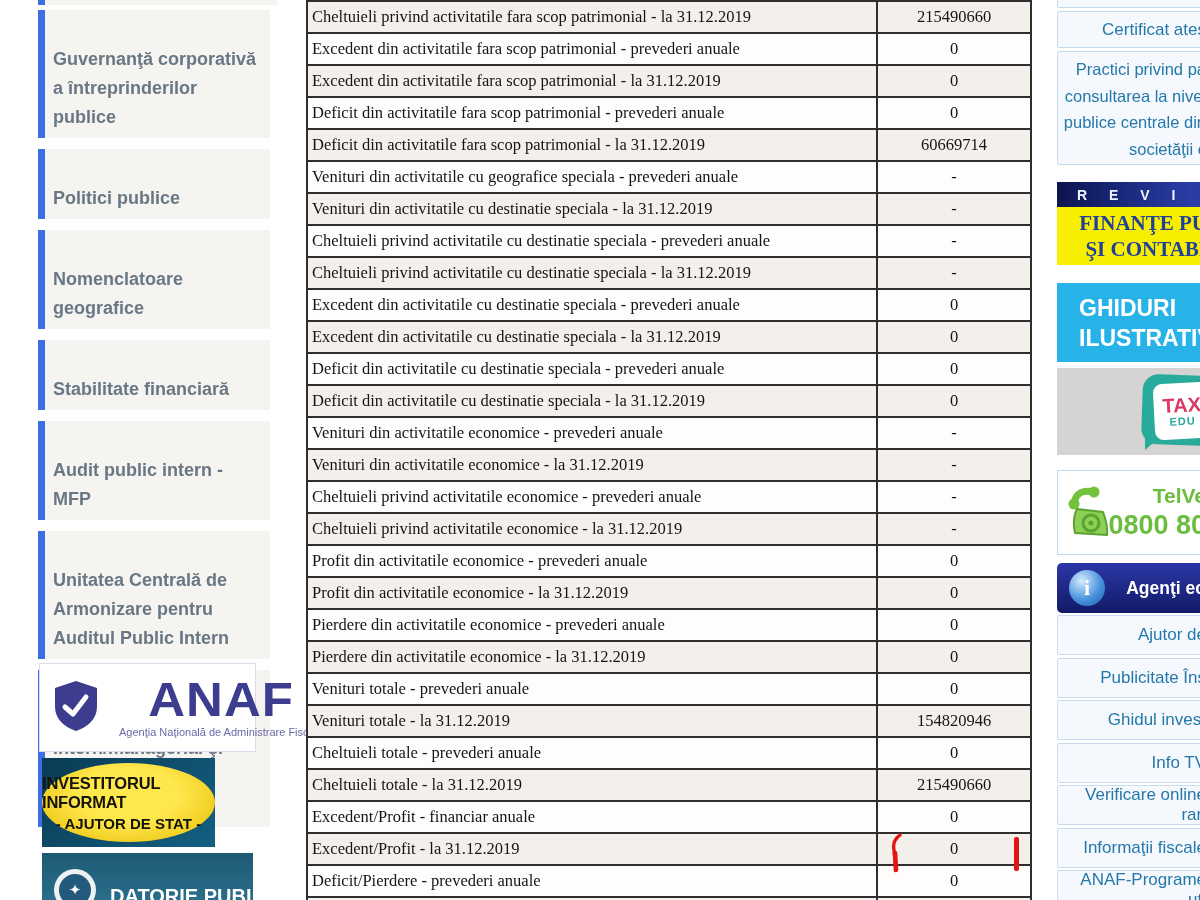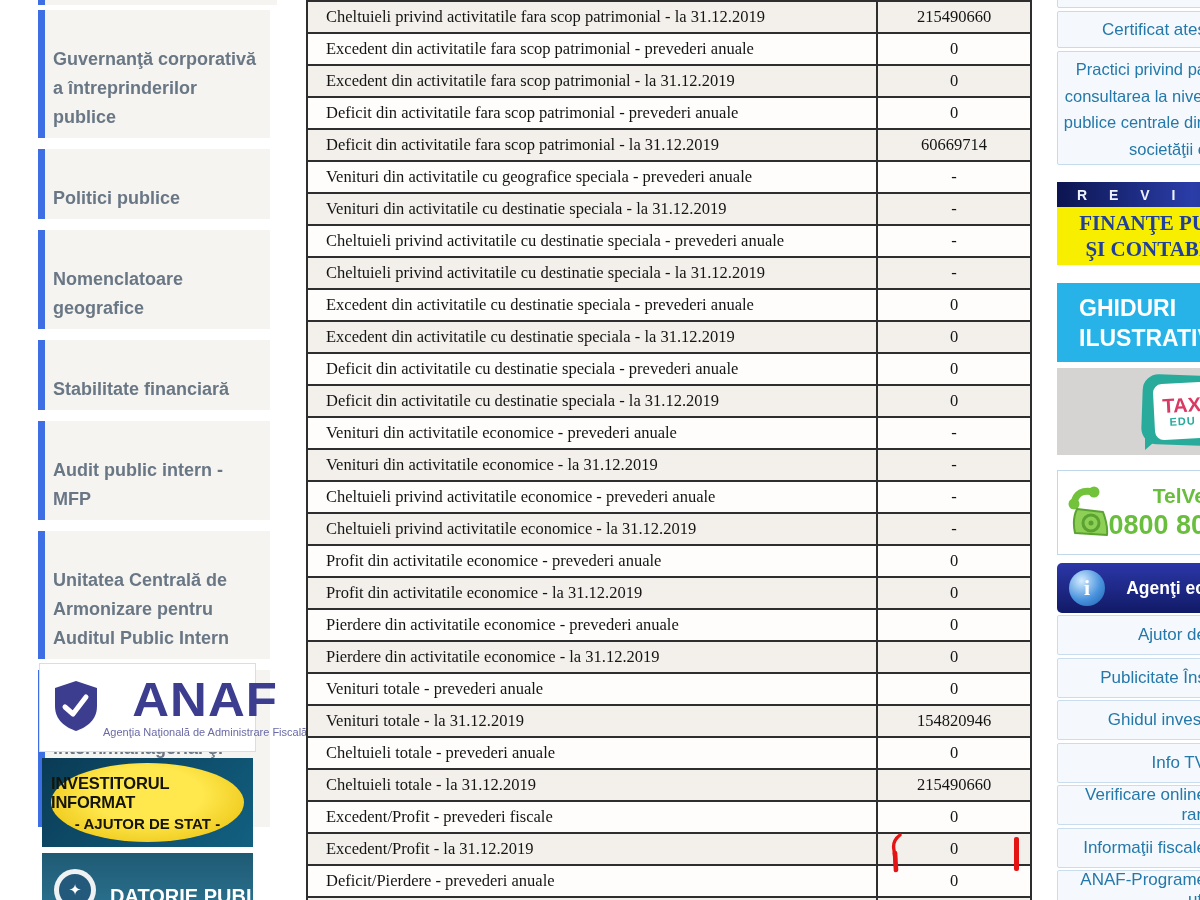--- a/index.html
+++ b/index.html
@@ -11,45 +11,45 @@
   .nav-col{position:absolute;left:38px;top:10px;width:232px;}
   .nav-item{background:#f6f4f1;border-left:7px solid var(--accent-blue);
             margin-bottom:11px;padding:6px 4px 6px 8px;
             font-size:18px;font-weight:bold;line-height:29px;color:var(--sidebar-text);
             white-space:pre-line;cursor:pointer;}
   .nav-partial{position:absolute;left:38px;top:-20px;width:232px;height:25px;
                background:#f6f4f1;border-left:7px solid var(--accent-blue);}
 
   .anaf-box{position:absolute;left:39px;top:663px;width:217px;height:89px;background:#fff;
             border:1px solid #d9dcea;display:flex;align-items:center;padding-left:13px;box-sizing:border-box;}
-  .anaf-right{display:flex;flex-direction:column;align-items:center;margin-left:4px;justify-content:flex-end;}
+  .anaf-right{display:flex;flex-direction:column;align-items:center;margin-left:20px;justify-content:flex-end;}
   .anaf-word{font-size:51px;font-weight:bold;color:var(--anaf-navy);line-height:46px;letter-spacing:1px;
              transform:scaleY(.95);}
   .anaf-tag{font-size:11px;color:#6a6aa8;margin-top:3px;white-space:nowrap;}
 
-  .investor{position:absolute;left:42px;top:758px;width:211px;height:89px;
+  .investor{position:absolute;left:42px;top:758px;width:173px;height:89px;
             background:linear-gradient(135deg,#0a3b55,#126081);display:flex;align-items:center;justify-content:center;}
   .investor-ellipse{width:193px;height:79px;border-radius:50%;
             background:radial-gradient(ellipse at 50% 40%,#ffe84e 40%,#ecc514 85%);
             display:flex;flex-direction:column;align-items:center;justify-content:center;}
   .investor-l1{font-size:16.5px;font-weight:900;color:#141408;letter-spacing:-.2px;}
   .investor-l2{font-size:15px;font-weight:900;color:#141408;margin-top:3px;}
 
   .datorie{position:absolute;left:42px;top:853px;width:211px;height:60px;
            background:linear-gradient(180deg,#1f5a74,#2b7390);display:flex;align-items:center;padding-left:12px;box-sizing:border-box;}
   .datorie-emblem{width:42px;height:42px;border-radius:50%;background:#eef2f2;
            display:flex;align-items:center;justify-content:center;flex:0 0 auto;margin-top:14px;}
   .datorie-emblem-inner{width:32px;height:32px;border-radius:50%;background:#235a7c;
            color:#fff;font-size:15px;display:flex;align-items:center;justify-content:center;}
   .datorie-label{color:#fff;font-size:20px;font-weight:bold;margin:26px 0 0 14px;white-space:nowrap;}
 
   
   .fin-table{position:absolute;left:306px;top:0;width:726px;border-collapse:collapse;
              font-family:"Liberation Serif", serif;font-size:16.5px;color:#141414;}
-  .fin-table td{border:2px solid var(--table-border);height:30px;padding:0 18px;vertical-align:middle;
+  .fin-table td{border:2px solid var(--table-border);height:30px;padding:0 4px;vertical-align:middle;
                 background:#fefdfb;}
   .fin-table tr.tinted td{background:#f3f0eb;}
   .fin-table td.val{text-align:center;}
 
   
   .red-bar{position:absolute;left:1014px;top:837px;width:5px;height:34px;background:var(--annotation-red);border-radius:2px;}
   .red-curl{position:absolute;left:889px;top:833px;}
 
   
   .right-col{position:absolute;left:1057px;top:0;width:300px;height:900px;}
@@ -265,21 +265,21 @@
         </tr>
         <tr>
           <td class="lbl">Cheltuieli totale - prevederi anuale</td>
           <td class="val">0</td>
         </tr>
         <tr class="tinted">
           <td class="lbl">Cheltuieli totale - la 31.12.2019</td>
           <td class="val">215490660</td>
         </tr>
         <tr>
-          <td class="lbl">Excedent/Profit - prevederi fiscale</td>
+          <td class="lbl">Excedent/Profit - financiar anuale</td>
           <td class="val">0</td>
         </tr>
         <tr class="tinted">
           <td class="lbl">Excedent/Profit - la 31.12.2019</td>
           <td class="val">0</td>
         </tr>
         <tr>
           <td class="lbl">Deficit/Pierdere - prevederi anuale</td>
           <td class="val">0</td>
         </tr>

